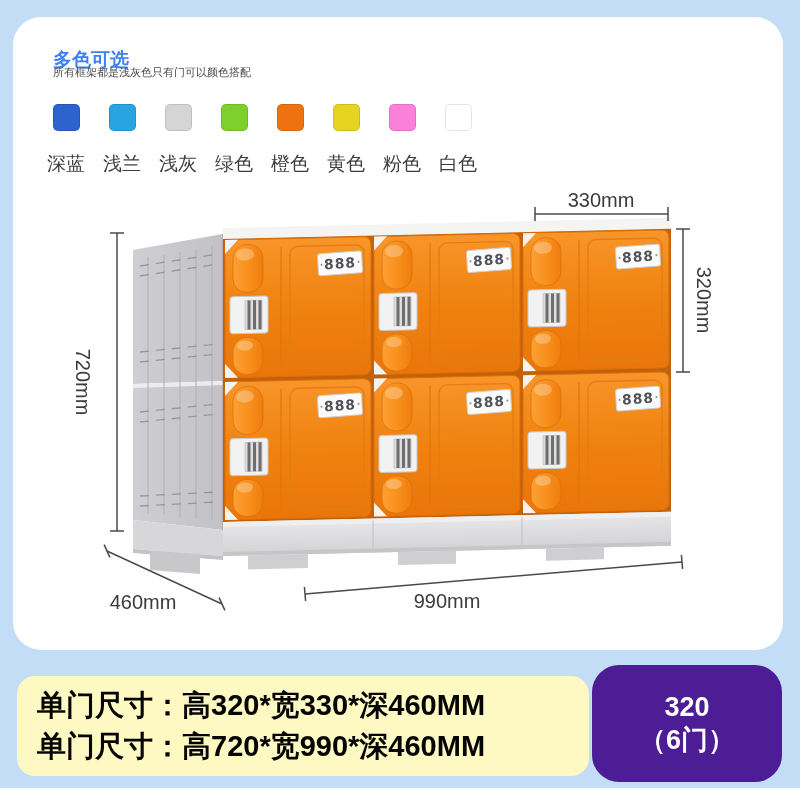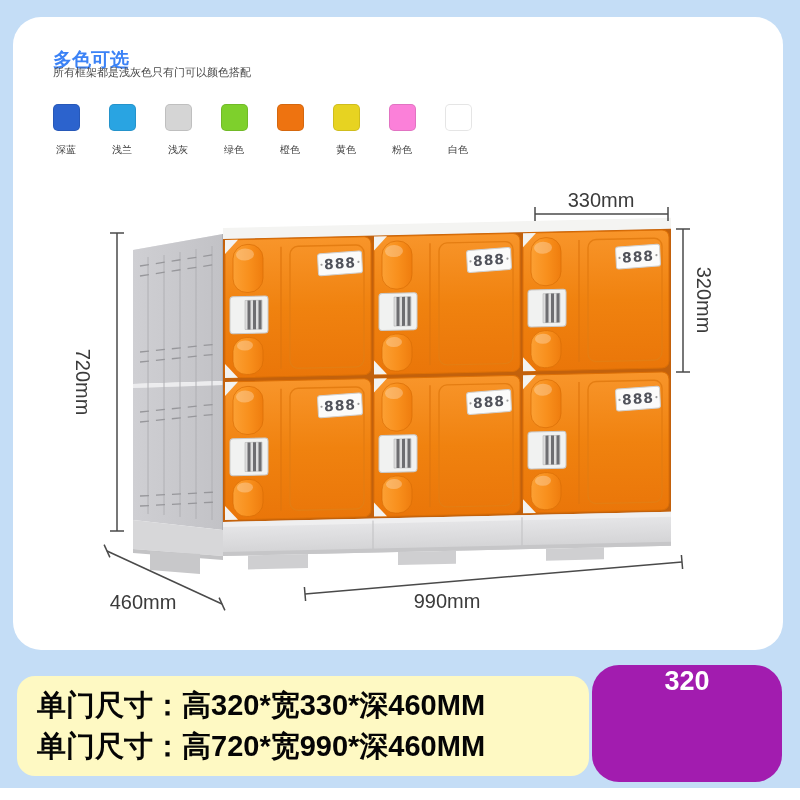--- a/index.html
+++ b/index.html
@@ -5,21 +5,21 @@
   html,body{margin:0;padding:0;}
   body{background:#ffffff;font-family:"Liberation Sans","DejaVu Sans",sans-serif;}
   .stage{position:relative;width:800px;height:800px;overflow:hidden;background:#ffffff;}
   .blue-bg{position:absolute;left:0;top:0;width:800px;height:788px;background:#c4ddf6;}
   .main-card{position:absolute;left:13px;top:17px;width:770px;height:633px;background:#ffffff;border-radius:28px;}
   .colors-title{position:absolute;left:40px;top:30px;font-size:19px;font-weight:700;color:#3b82f6;}
   .colors-subtitle{position:absolute;left:40px;top:48px;font-size:11px;color:#4a4a4a;}
   .swatch-row{position:absolute;left:38px;top:87px;display:flex;}
   .swatch-item{width:30px;margin-right:26px;display:flex;flex-direction:column;align-items:center;}
   .chip{width:27px;height:27px;border-radius:5px;border:1px solid rgba(0,0,0,0.10);box-sizing:border-box;}
-  .chip-label{margin-top:12px;font-size:10px;color:#3d3d3d;white-space:nowrap;}
+  .chip-label{margin-top:20px;font-size:19px;color:#3d3d3d;white-space:nowrap;}
   .cabinet-svg{position:absolute;left:0;top:0;width:800px;height:800px;}
   
   .door-body{fill:url(#doorGrad);stroke:#dc6f06;stroke-width:1;}
   .notch{fill:#f3f3f1;}
   .crease{stroke:#e0760e;stroke-width:1.2;}
   .groove{fill:none;stroke:#e47d12;stroke-width:1.4;}
   .plate rect{fill:#fbfbfa;stroke:#cfcfcf;stroke-width:1;}
   .plate circle{fill:#9a9a9a;}
   .plate text{font-size:14px;font-weight:bold;fill:#50525a;letter-spacing:1px;font-family:"DejaVu Sans",sans-serif;}
   .pill{fill:url(#pillGrad);stroke:#d96e05;stroke-width:0.7;}
@@ -323,16 +323,17 @@
       <line class="dim-line" x1="681.4" y1="555" x2="682.6" y2="569"></line>
       <text class="dim-text" x="447" y="608" text-anchor="middle">990mm</text>
     </g>
   </svg>
 
   <div class="spec-card">
     <div class="spec-line">单门尺寸：高320*宽330*深460MM</div>
     <div class="spec-line">单门尺寸：高720*宽990*深460MM</div>
   </div>
 
-  <div class="badge" style="background-color: #a21caf; justify-content: space-between;">
+  <div class="badge" style="background-color: #4c1d95;">
     <div class="badge-line">320</div>
+    <div class="badge-line">（6门）</div>
   </div>
 </div>
 
 </body></html>

